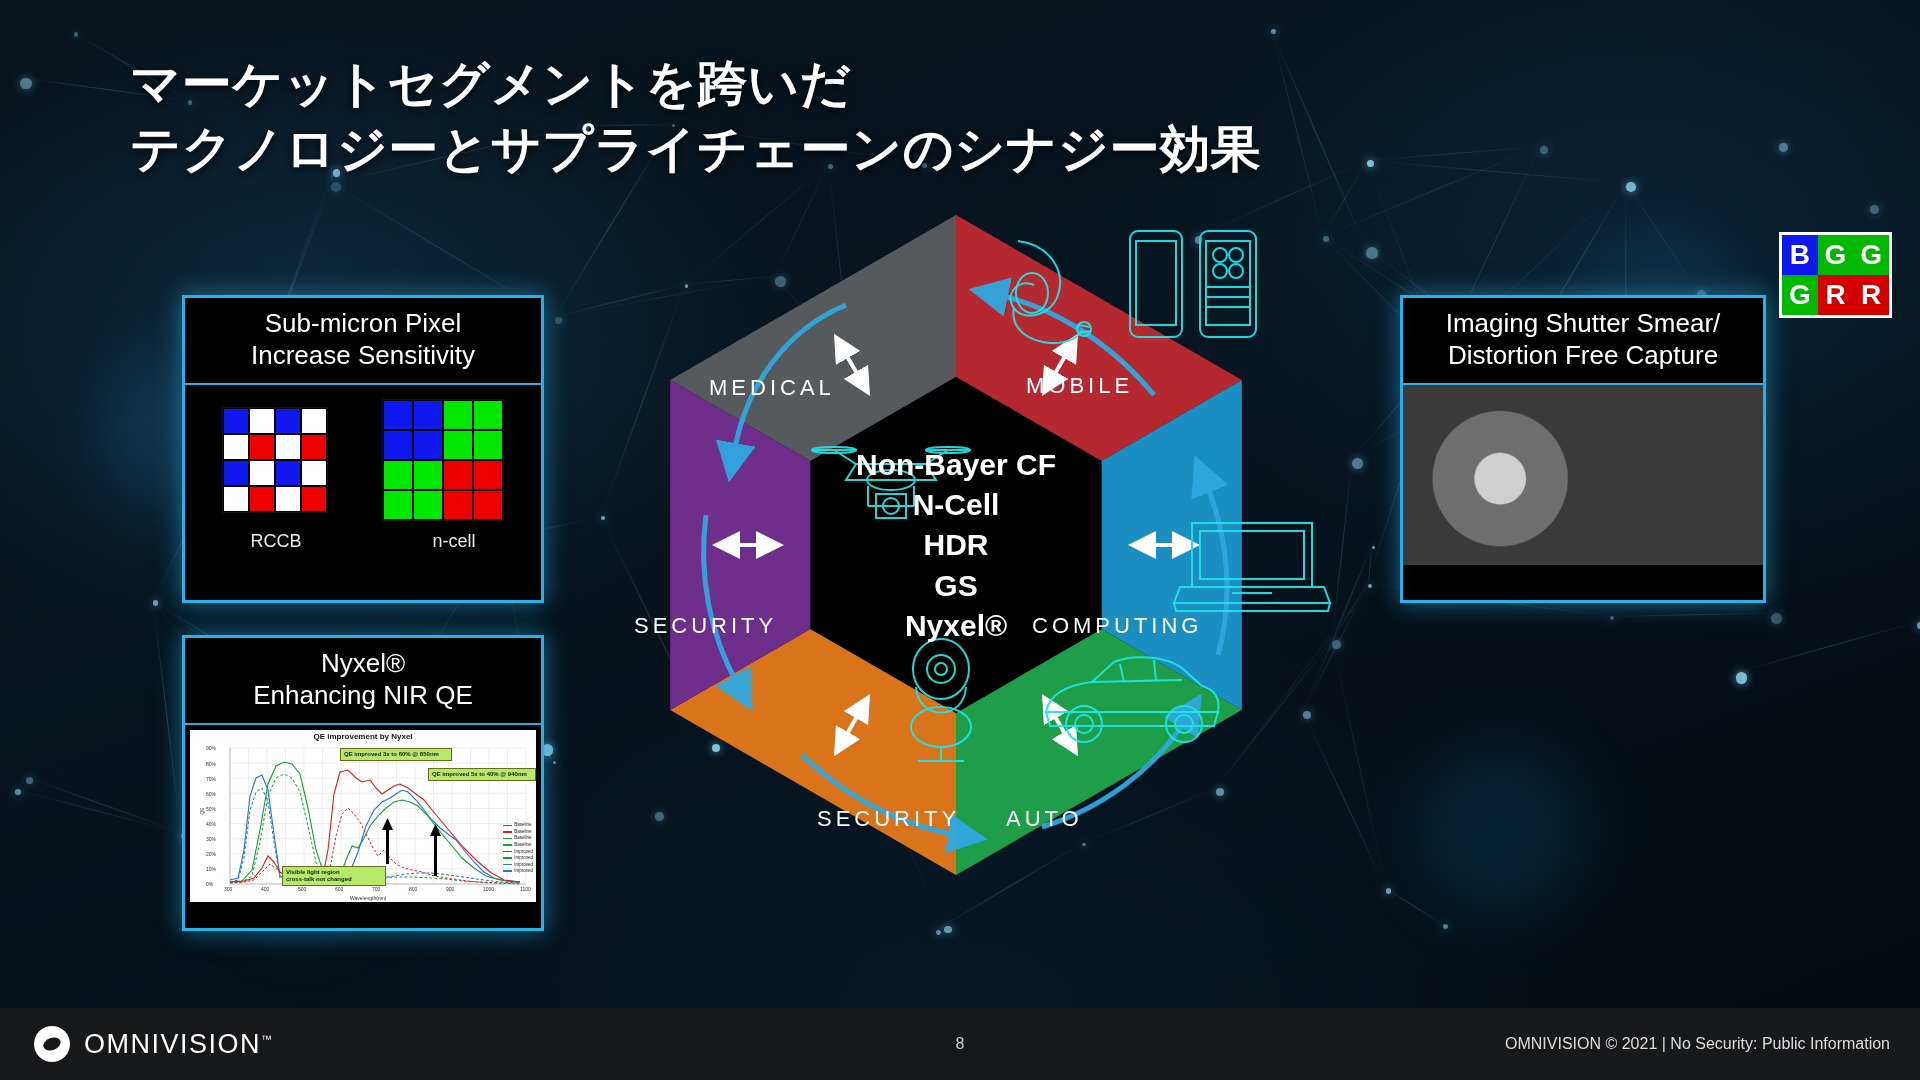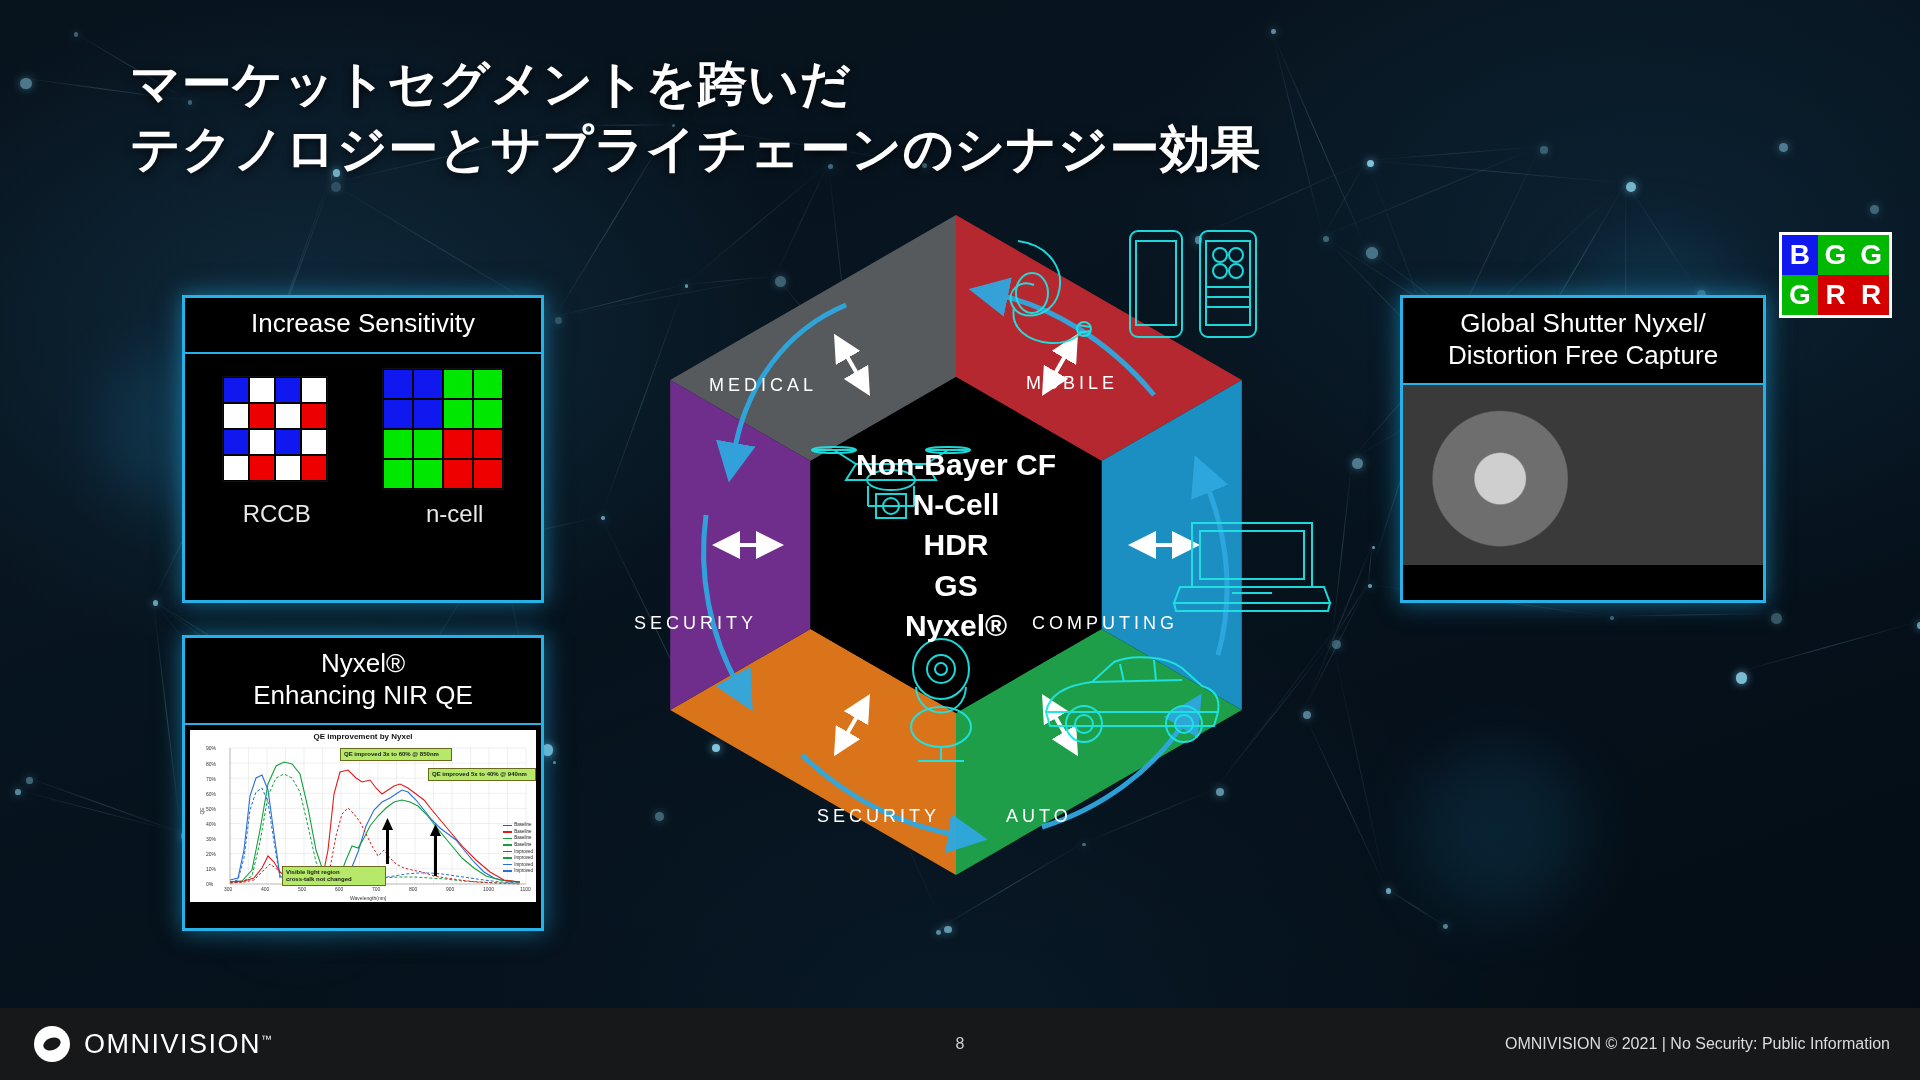--- a/index.html
+++ b/index.html
@@ -30,21 +30,21 @@
   .panel-head{background:#000;color:#fff;text-align:center;
     font-size:26px;line-height:1.22;padding:10px 6px 12px;border-bottom:2px solid #26b2e8;}
   .panel-body{background:#000;position:relative;}
 
   
   .grids{display:flex;justify-content:space-around;align-items:center;padding:14px 10px 4px;}
   .grid{display:grid;border:1px solid #111;}
   .rccb{grid-template-columns:repeat(4,26px);grid-template-rows:repeat(4,26px);}
   .ncell{grid-template-columns:repeat(4,30px);grid-template-rows:repeat(4,30px);}
   .cell{border:1px solid #000;}
-  .glabels{display:flex;justify-content:space-around;color:#e8e8e8;font-size:24px;padding:6px 0 10px;}
+  .glabels{display:flex;justify-content:space-around;color:#e8e8e8;font-size:18px;padding:6px 0 10px;}
 
   
   .qewrap{background:#fff;margin:5px;height:172px;position:relative;overflow:hidden;}
   .qetitle{position:absolute;top:2px;left:0;right:0;text-align:center;font-size:8px;font-weight:700;color:#111;}
   .callout{position:absolute;background:#b6e86a;border:1px solid #6b6b1e;color:#1a1a1a;
     font-size:6px;font-weight:700;padding:2px 3px;line-height:1.15;}
   .axlabel{position:absolute;font-size:5px;color:#333;}
   .legend{position:absolute;right:3px;top:92px;font-size:4.5px;color:#222;line-height:1.45;}
   .legend i{display:inline-block;width:9px;height:1.5px;vertical-align:middle;margin-right:2px;}
 
@@ -59,21 +59,21 @@
      linear-gradient(180deg,#2b3a66 0%,#4a5a88 22%,#9c7fa0 42%,#e7a36a 58%,#f6c98a 66%,#5d6b8e 74%,#3c4766 100%);}
   .venice:after{content:"";position:absolute;left:0;bottom:0;width:46%;height:78%;
      background:linear-gradient(180deg,#6b4a52 0%,#53404f 55%,#3a3147 100%);
      clip-path:polygon(0 0,100% 16%,100% 100%,0 100%);opacity:.92;}
   .venice:before{content:"";position:absolute;right:12%;bottom:8%;width:6px;height:52%;
      background:#2a2b3a;box-shadow:-92px 8px 0 0 #2c2d3c;}
 
   
   #hex{position:absolute;left:606px;top:215px;width:700px;height:660px;}
   .seg{position:absolute;left:0;top:0;width:700px;height:660px;}
-  .seglabel{position:absolute;color:#fff;font-size:18px;letter-spacing:4px;}
+  .seglabel{position:absolute;color:#fff;font-size:22px;letter-spacing:4px;}
   .tech{position:absolute;left:50%;top:50%;transform:translate(-50%,-50%);
     color:#fff;text-align:center;font-size:30px;font-weight:700;line-height:1.34;white-space:nowrap;}
   .cyanart{position:absolute;opacity:.95;}
 
   
   #bayer{position:absolute;left:1779px;top:232px;width:107px;height:80px;
     border:3px solid #fff;display:grid;grid-template-columns:repeat(3,1fr);grid-template-rows:repeat(2,1fr);}
   #bayer div{display:flex;align-items:center;justify-content:center;color:#fff;font-weight:700;font-size:28px;}
 
   
@@ -241,20 +241,21 @@
       <div class="glow" style="left: 1415px; top: 745px; width: 170px; height: 170px; background: rgb(19, 74, 104); opacity: 0.3;"></div>
     </div>
 
   <div id="title">
     <div>マーケットセグメントを跨いだ</div>
     <div>テクノロジーとサプライチェーンのシナジー効果</div>
   </div>
 
   <div class="panel" style="left:182px;top:295px;width:356px;height:302px;">
     <div class="panel-head">
+      <div>Sub-micron Pixel</div>
       <div>Increase Sensitivity</div>
     </div>
     <div class="panel-body">
       <div class="grids">
         <div class="grid rccb" id="rccb-grid">
             <div class="cell" style="background: rgb(16, 24, 240);"></div>
             <div class="cell" style="background: rgb(255, 255, 255);"></div>
             <div class="cell" style="background: rgb(16, 24, 240);"></div>
             <div class="cell" style="background: rgb(255, 255, 255);"></div>
             <div class="cell" style="background: rgb(255, 255, 255);"></div>
@@ -395,21 +396,21 @@
             <div><i style="background:#12a03c"></i>Improved</div>
             <div><i style="background:#2a6fd6"></i>Improved</div>
             <div><i style="background:#2a6fd6"></i>Improved</div>
           </div>
       </div>
     </div>
   </div>
 
   <div class="panel" style="left:1400px;top:295px;width:360px;height:302px;">
     <div class="panel-head">
-      <div>Global Shutter Nyxel/</div>
+      <div>Imaging Shutter Smear/</div>
       <div>Distortion Free Capture</div>
     </div>
     <div class="panel-body" style="height:180px;position:relative;overflow:hidden;">
       <div class="photo gsphoto"></div>
     </div>
   </div>
 
 
   <div id="hex">
     <svg class="seg" viewBox="0 0 700 660">

